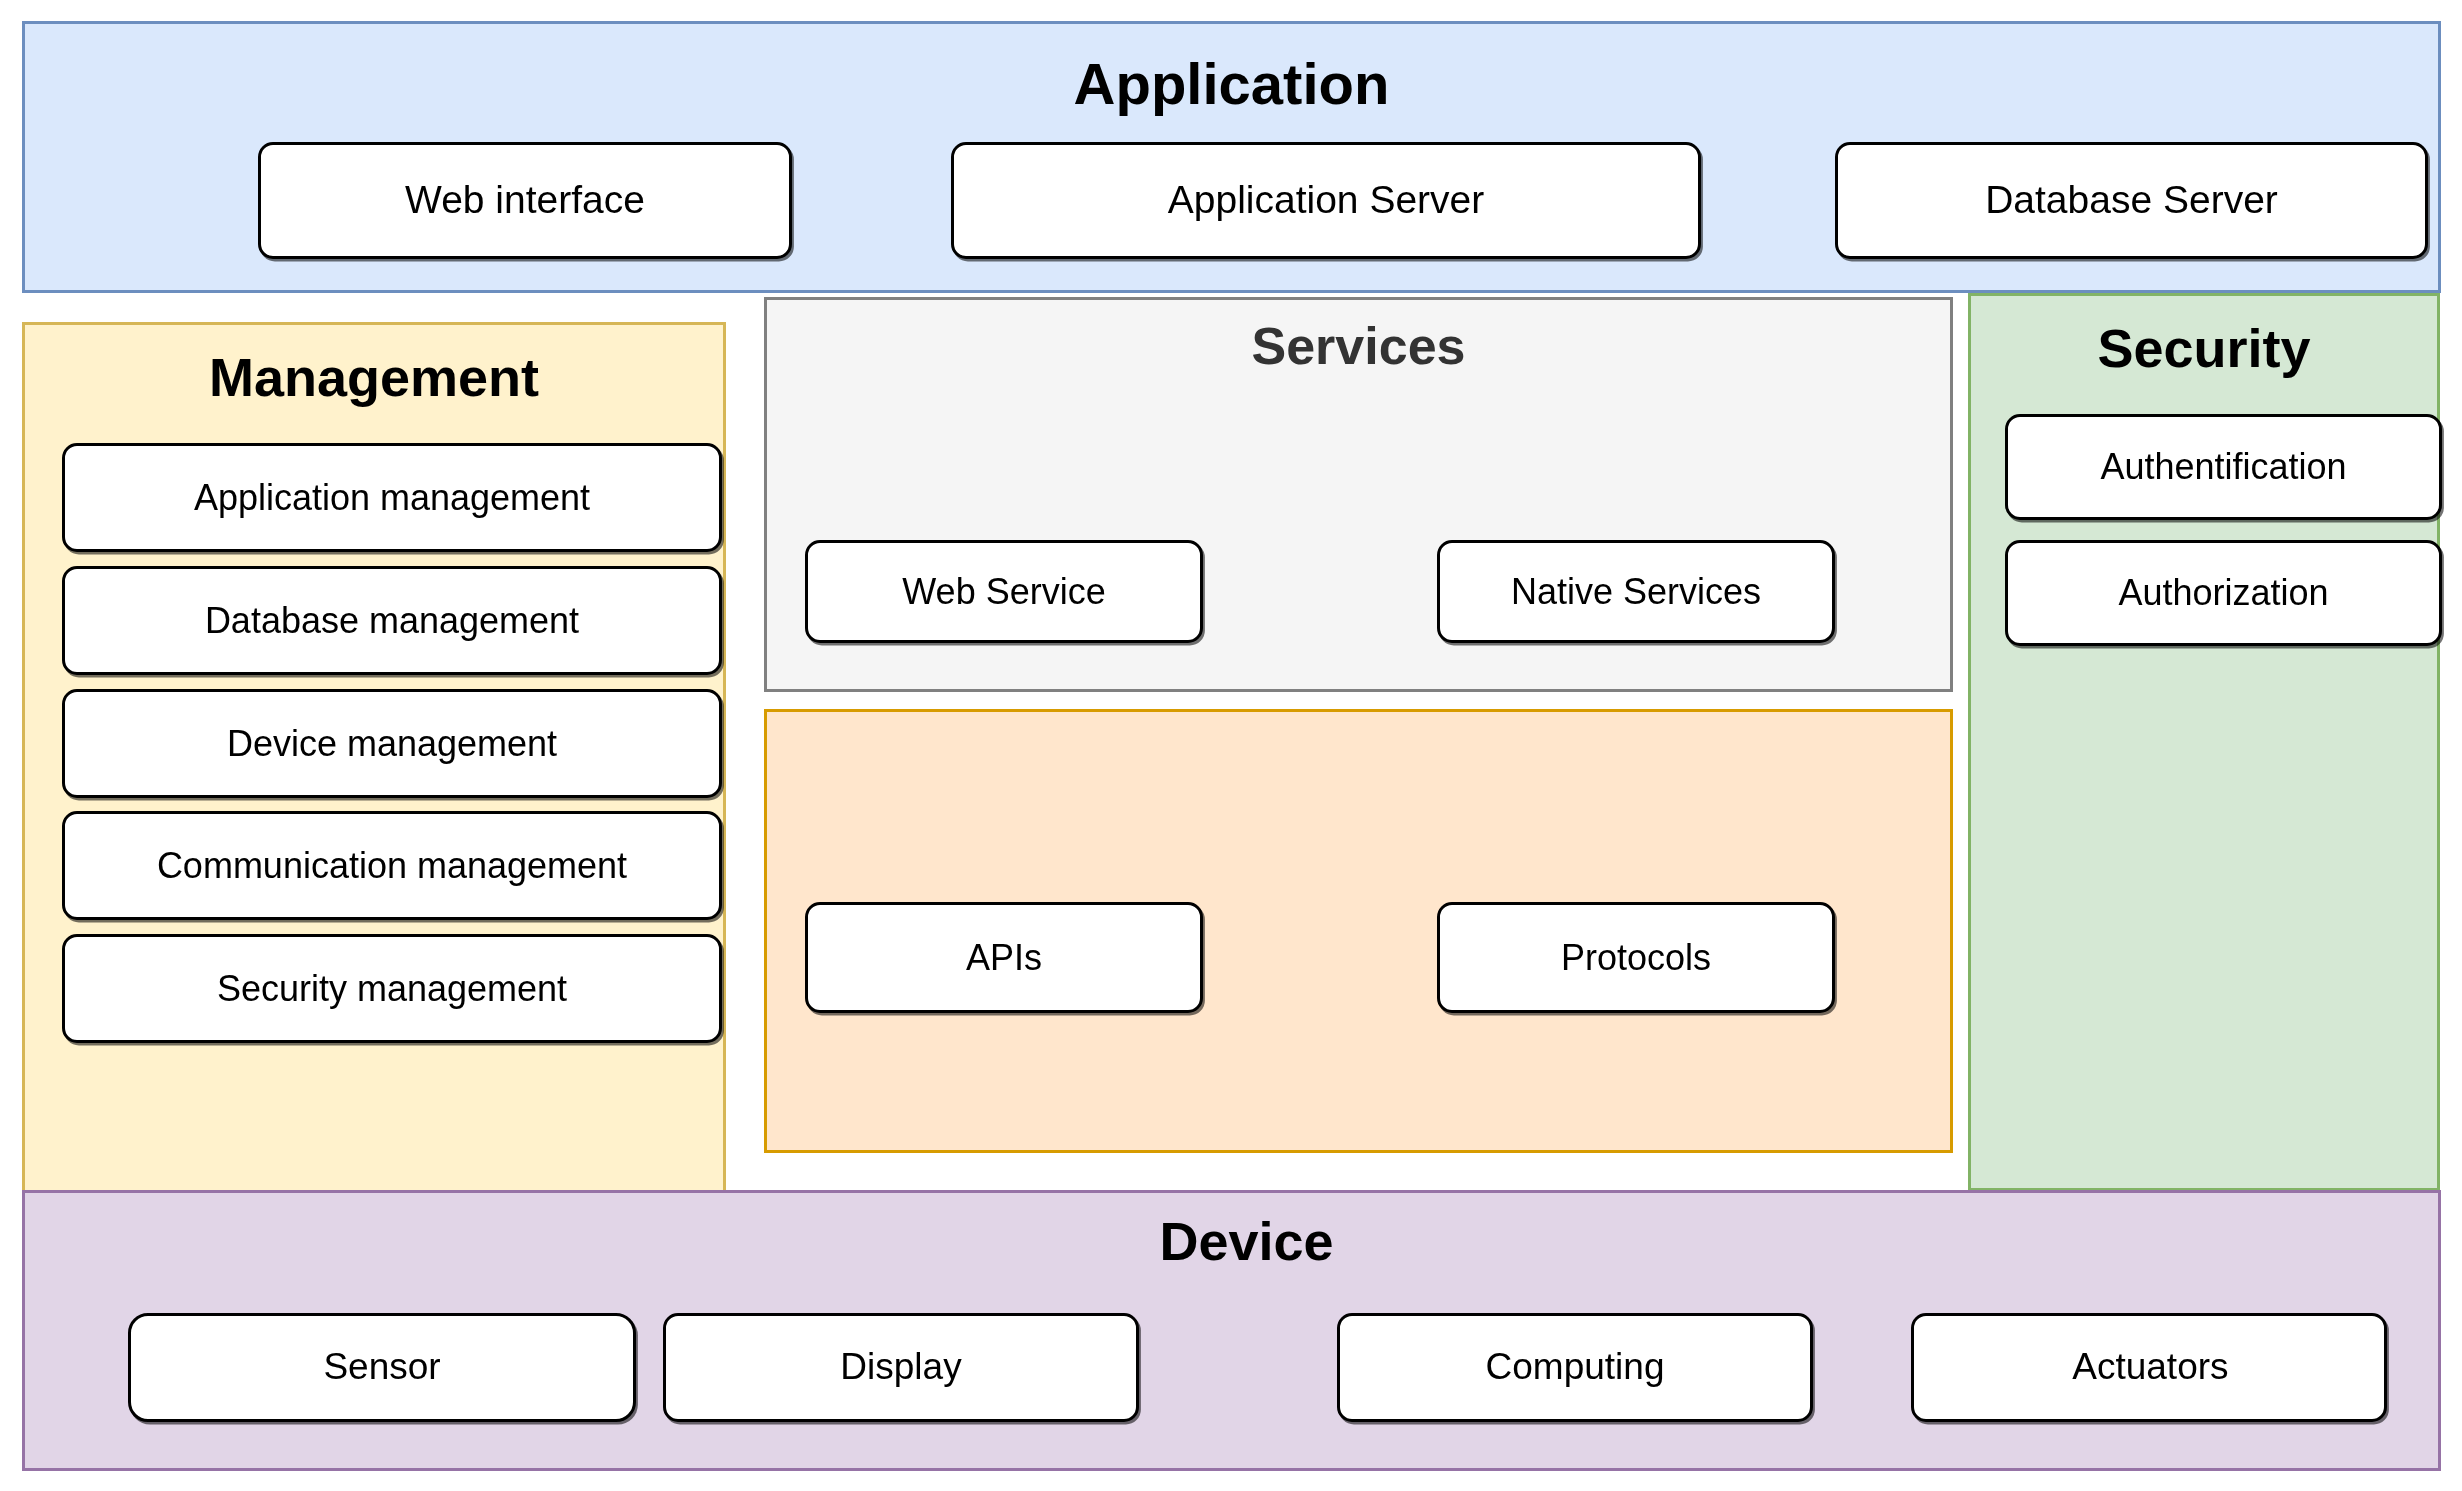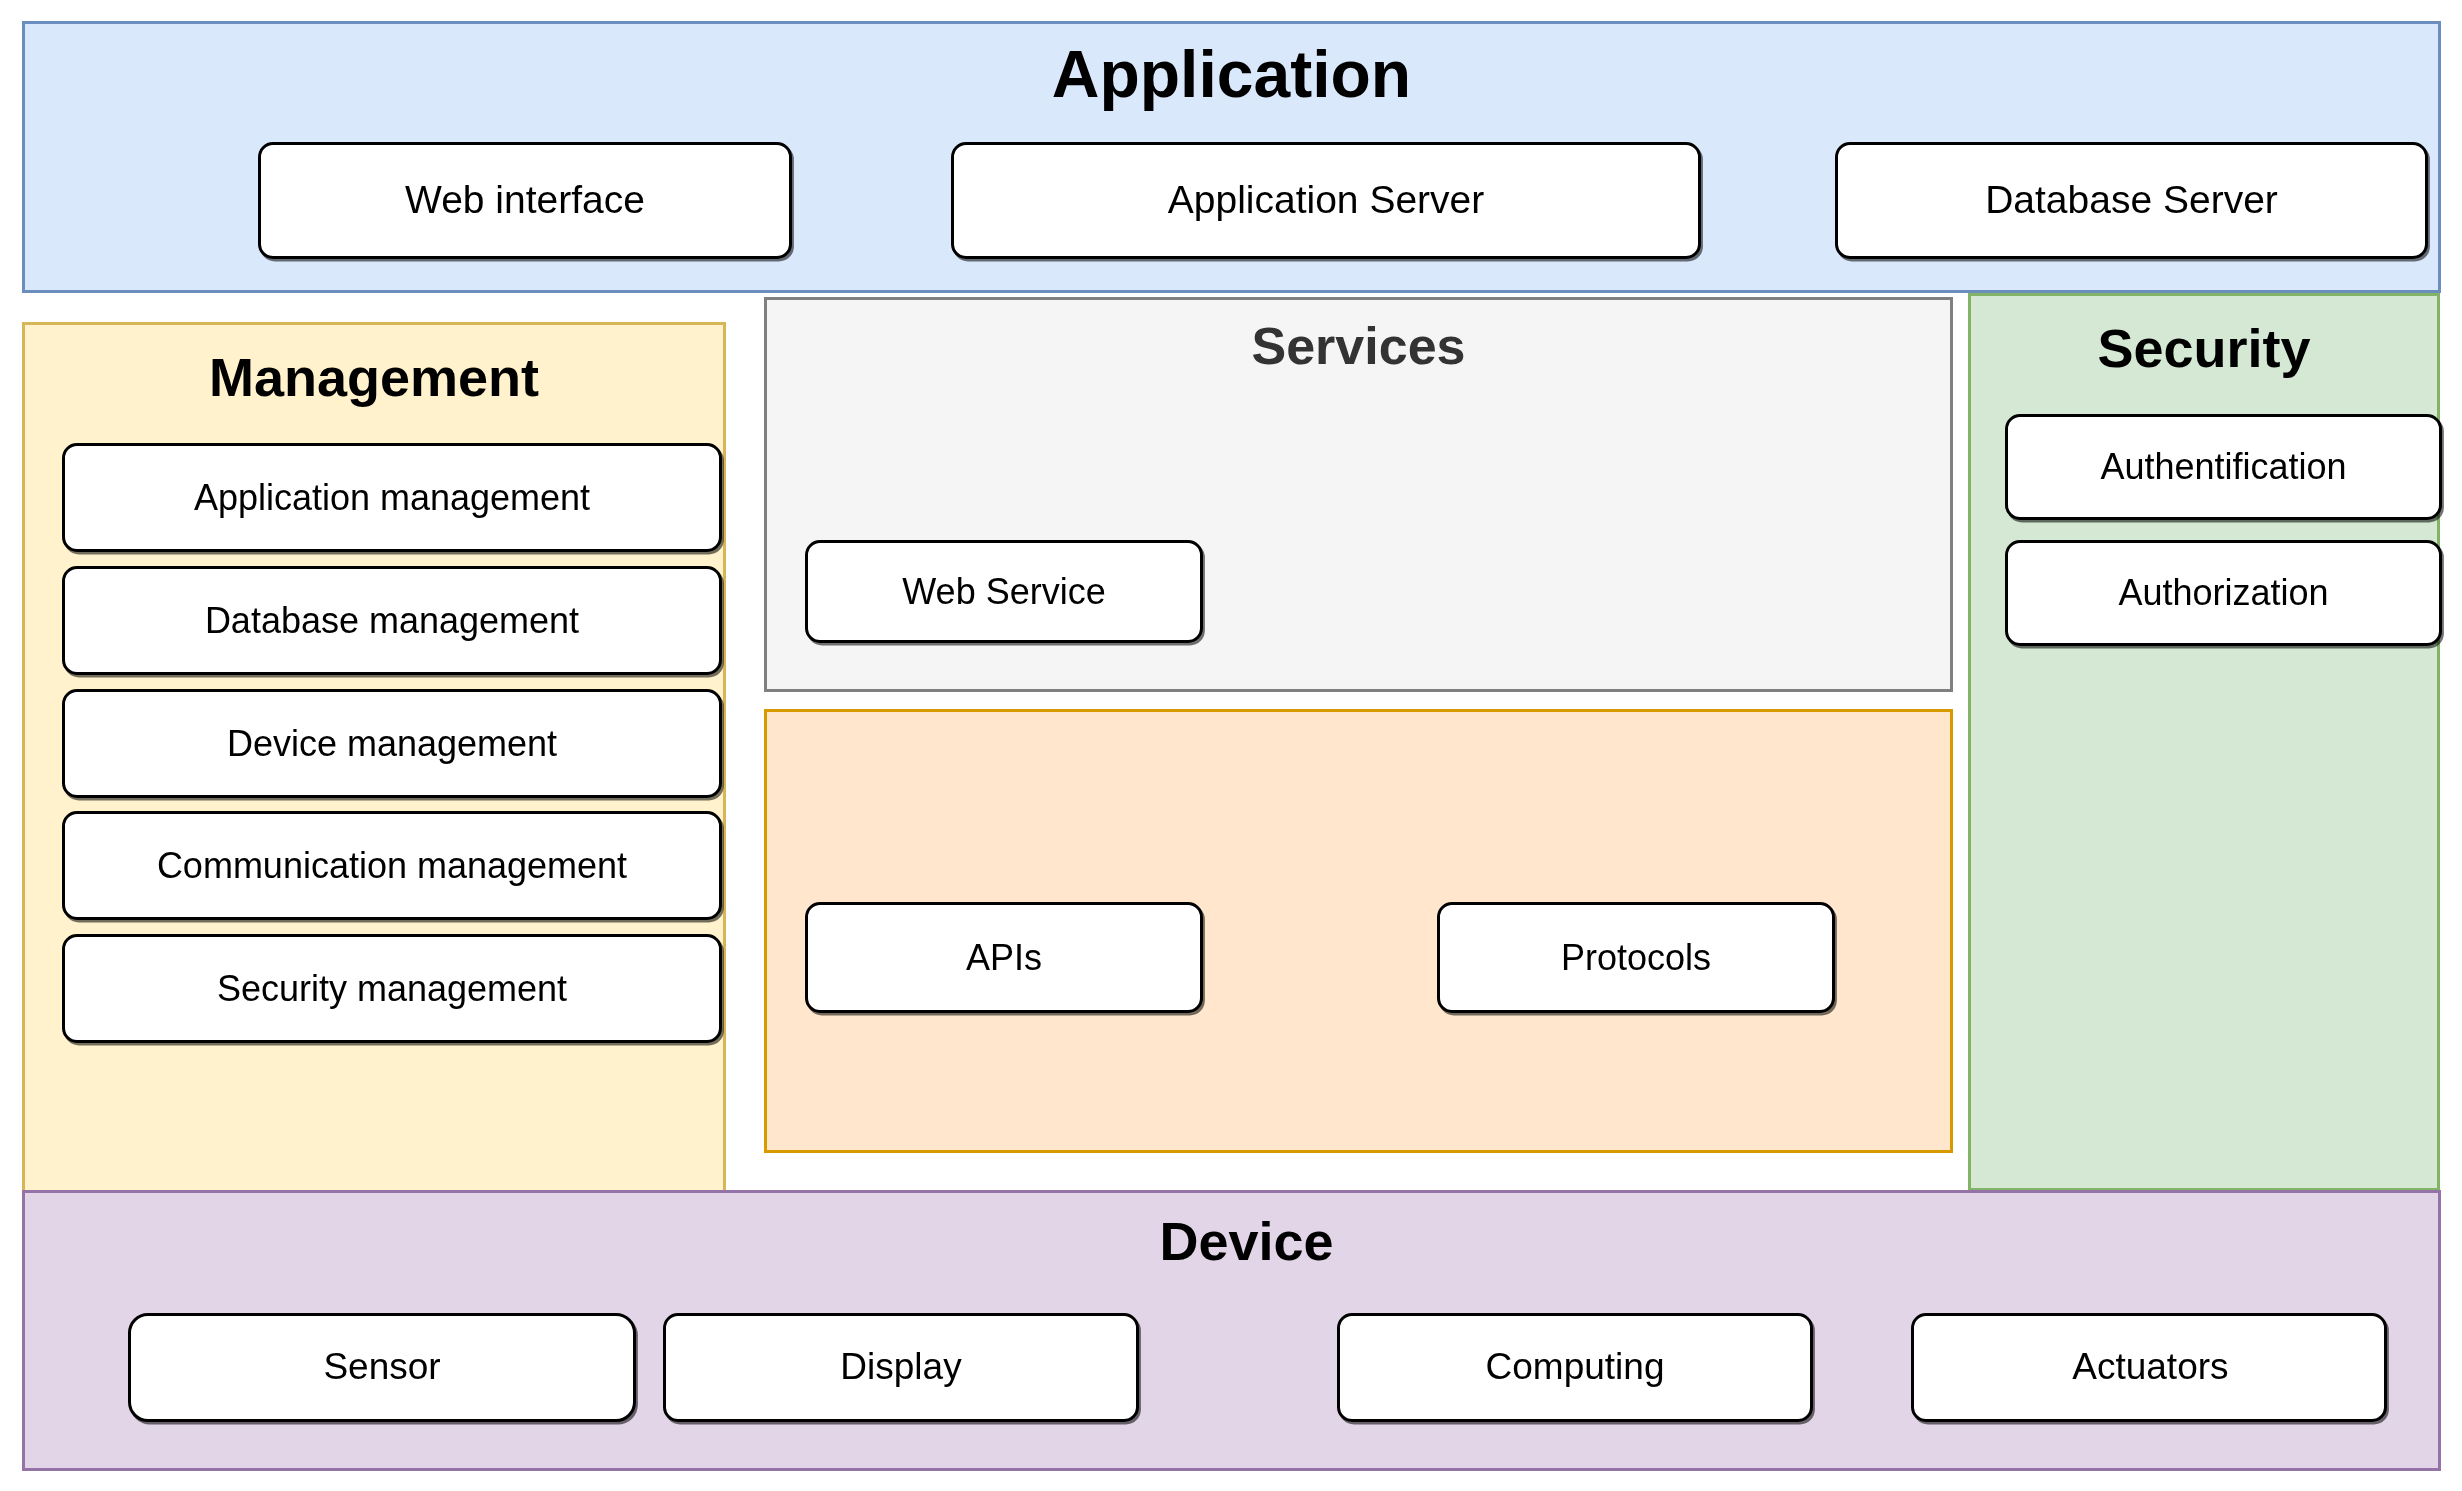--- a/index.html
+++ b/index.html
@@ -88,21 +88,21 @@
     align-items: center;
     justify-content: center;
     text-align: center;
     color: #000000;
     box-shadow: 1.9px 2.5px 0 rgba(0,0,0,0.55);
     padding: 0 6.2px;
     line-height: 1.05;
   }
 
   
-  #application-layer .panel-title { top: 12px; font-size: 66px; }
+  #application-layer .panel-title { top: 26px; font-size: 58px; }
   .app-node { top: 118px; height: 117px; font-size: 39px; }
   #node-web-interface     { left: 233px;  width: 534px; }
   #node-application-server{ left: 926px; width: 750px; }
   #node-database-server   { left: 1810px; width: 593px; }
 
   
   #management-layer .panel-title { top: 20.5px; font-size: 54px; color:#000; }
   .mgmt-node {
     left: 37px; width: 660px; height: 109px;
     font-size: 36px;
@@ -156,20 +156,21 @@
     <div class="node mgmt-node" id="node-application-management">Application management</div>
     <div class="node mgmt-node" id="node-database-management">Database management</div>
     <div class="node mgmt-node" id="node-device-management">Device management</div>
     <div class="node mgmt-node" id="node-communication-management">Communication management</div>
     <div class="node mgmt-node" id="node-security-management">Security management</div>
   </div>
 
   <div class="panel" id="services-panel">
     <div class="panel-title">Services</div>
     <div class="node svc-node" id="node-web-service">Web Service</div>
+    <div class="node svc-node" id="node-native-services">Native Services</div>
   </div>
 
   <div class="panel" id="communication-panel">
     <div class="node comm-node" id="node-apis">APIs</div>
     <div class="node comm-node" id="node-protocols">Protocols</div>
   </div>
 
   <div class="panel" id="security-layer">
     <div class="panel-title">Security</div>
     <div class="node sec-node" id="node-authentification">Authentification</div>

